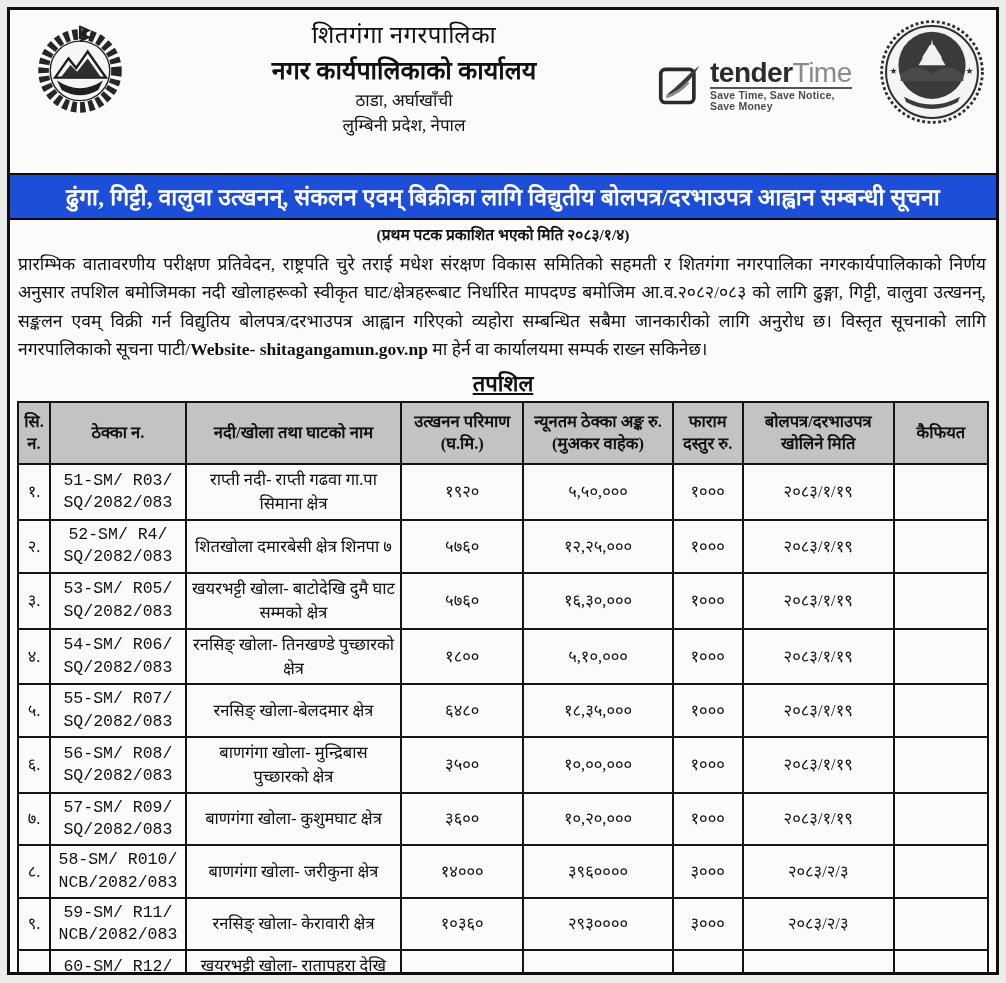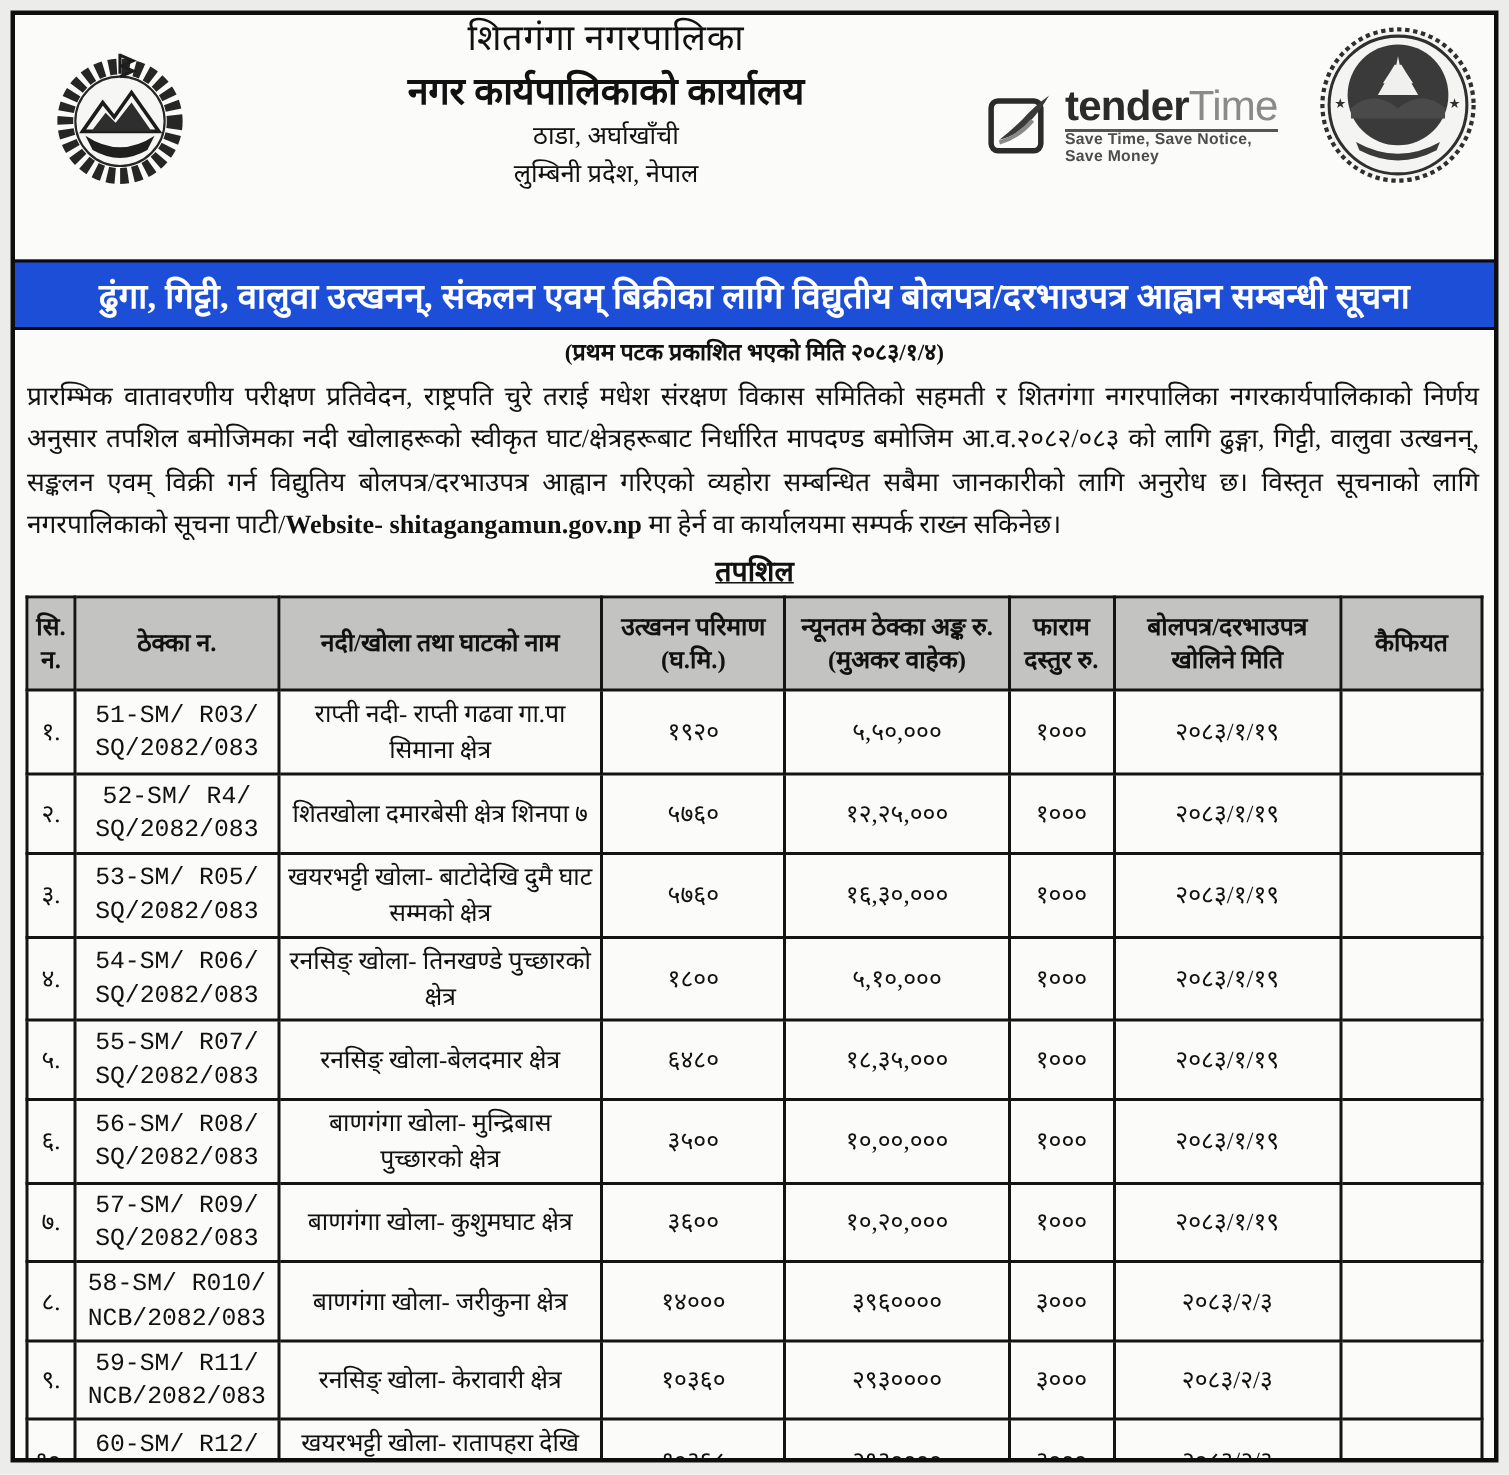--- a/index.html
+++ b/index.html
@@ -16,21 +16,21 @@
     width: 992px;
     height: 968px;
     background: #fbfbf9;
     border: 3px solid #0e0e0e;
     overflow: hidden;
   }
 
   
   .header {
     display: flex;
-    align-items: flex-end;
+    align-items: flex-start;
     height: 116px;
     padding: 4px 8px 0 10px;
   }
   .emblem-left {
     width: 130px;
     display: flex;
     align-items: flex-start;
     justify-content: flex-start;
     padding: 6px 0 0 12px;
   }
@@ -82,21 +82,21 @@
   
   .body-text {
     padding: 3px 10px 2px 8px;
     font-size: 17.5px;
     line-height: 1.62;
     text-align: justify;
   }
   .website { font-family: "Liberation Serif", "DejaVu Serif", serif; font-weight: bold; }
   .table-heading {
     text-align: center;
-    font-size: 19px;
+    font-size: 22px;
     font-weight: bold;
     text-decoration: underline;
     margin: 2px 0 4px;
   }
 
   
   table.tender {
     width: 972px;
     margin: 0 auto;
     border-collapse: collapse;

